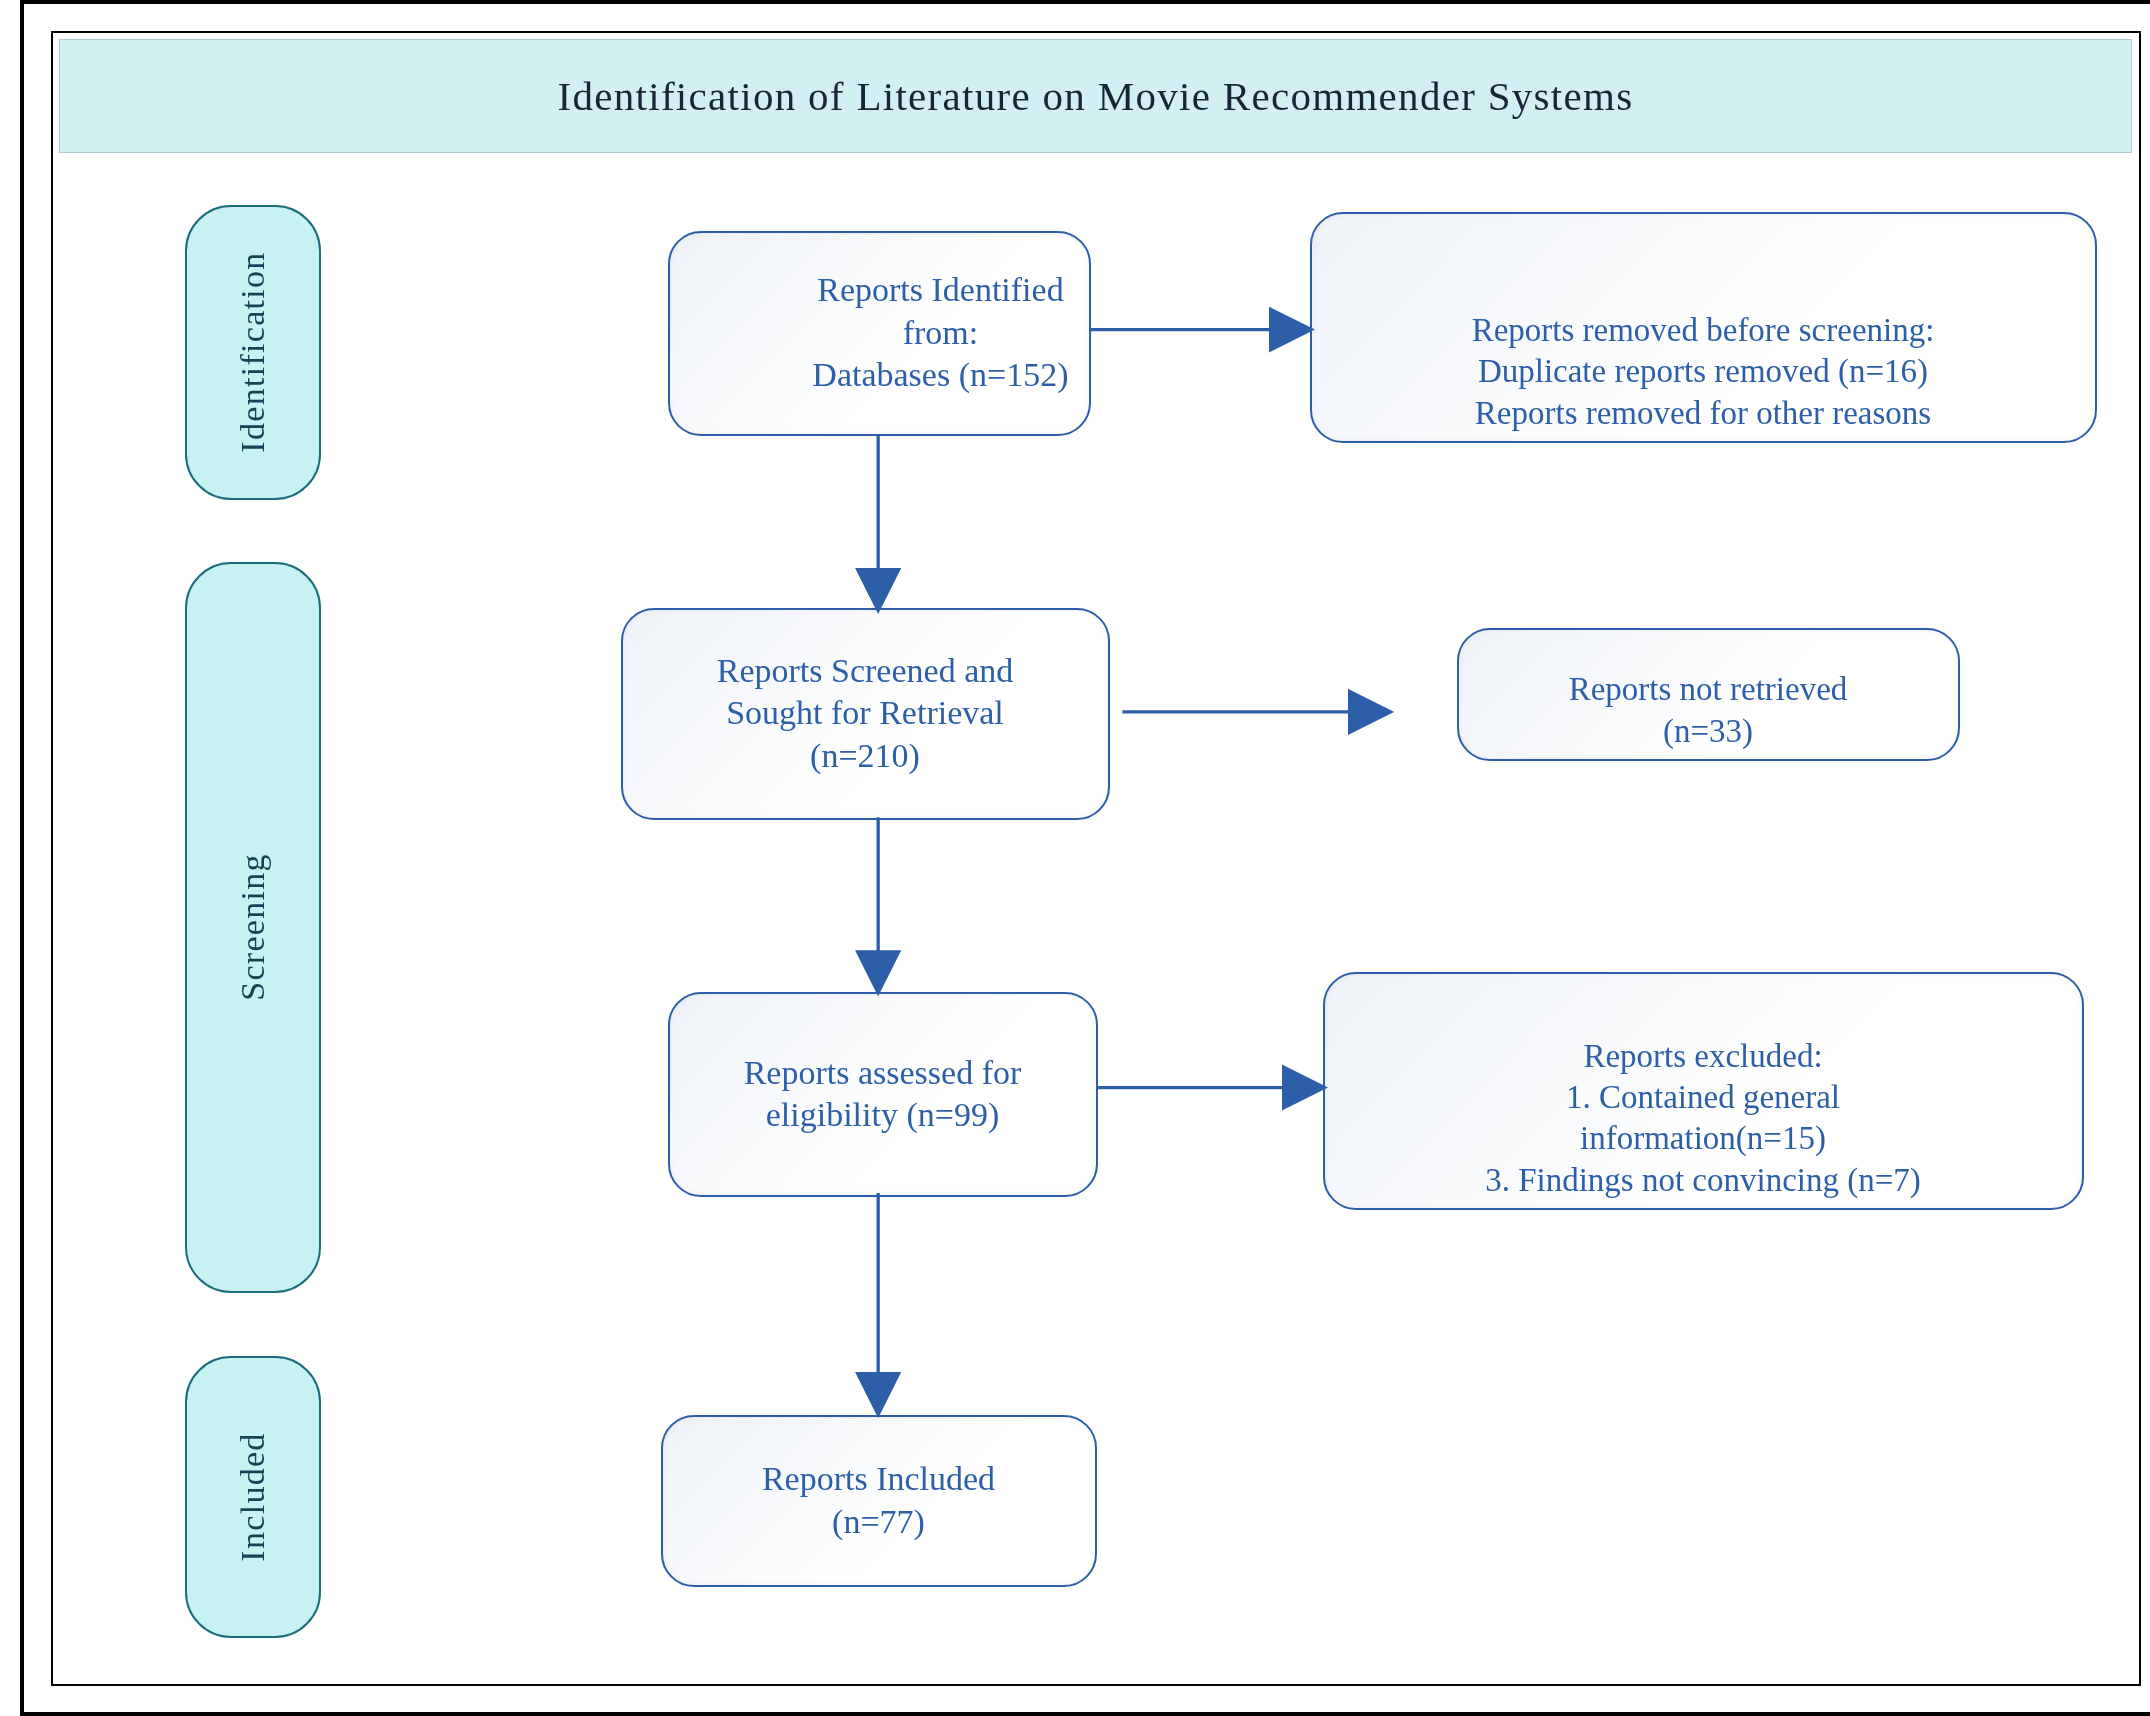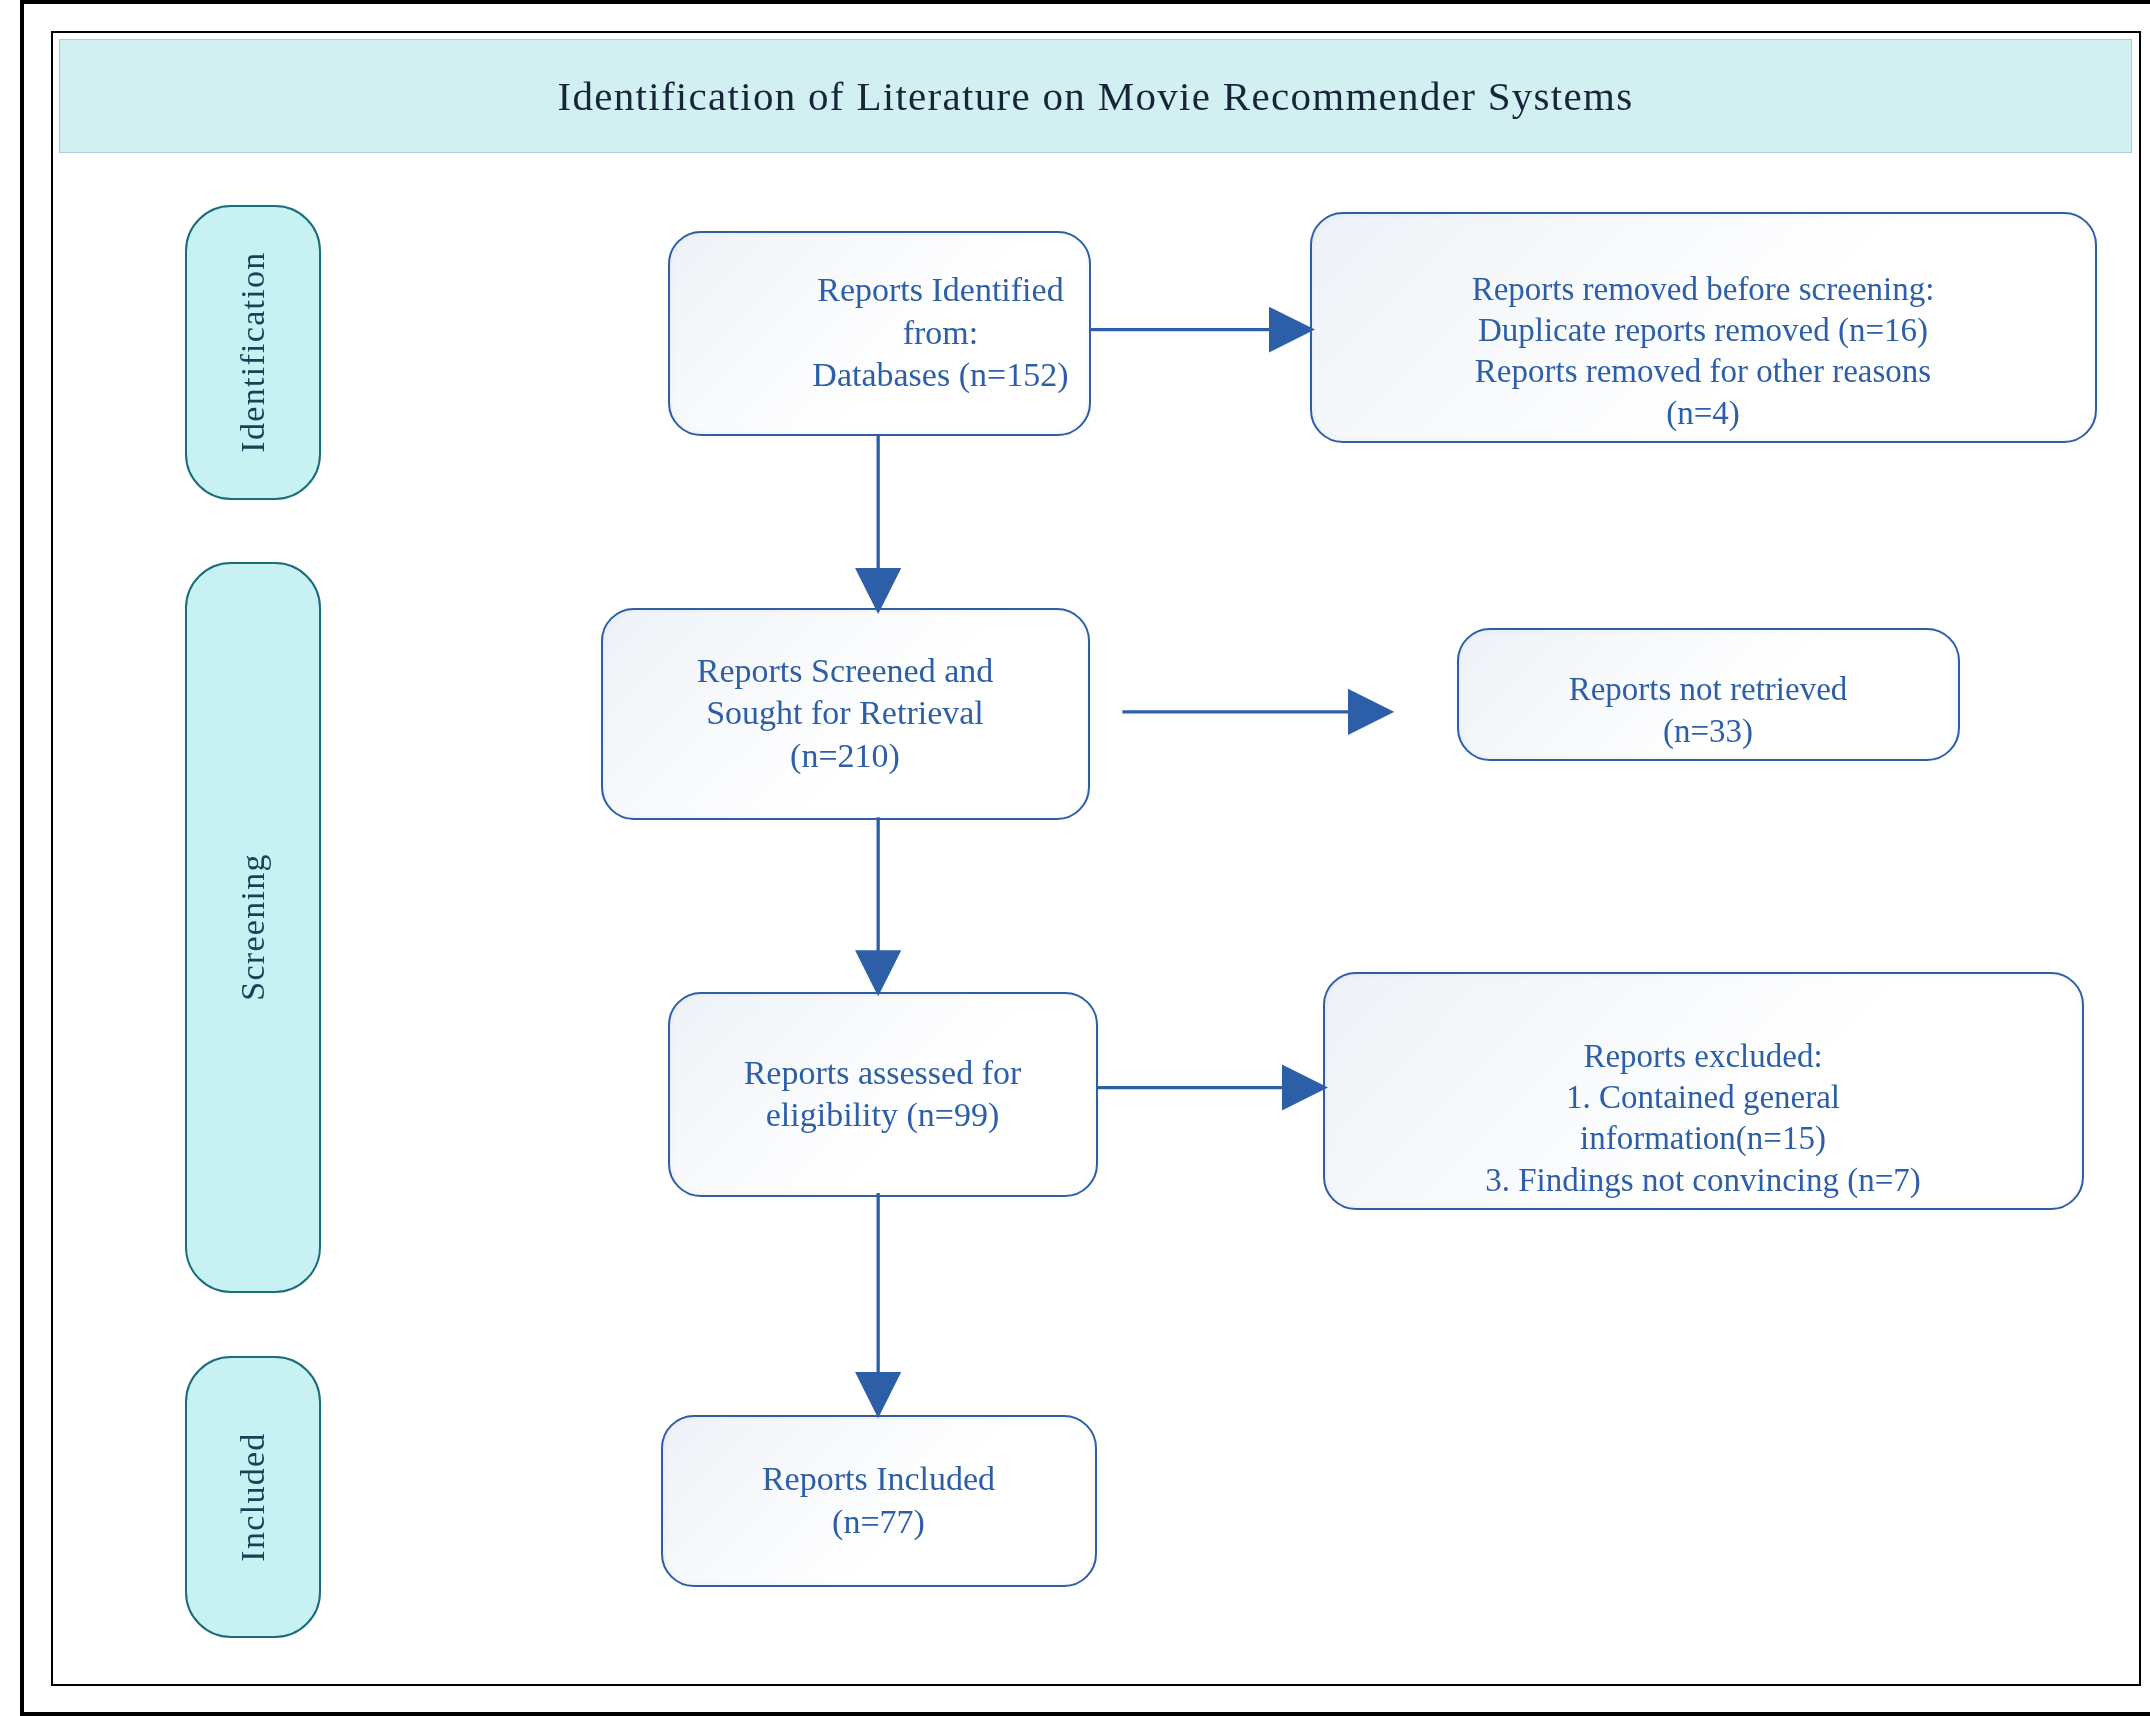--- a/index.html
+++ b/index.html
@@ -110,21 +110,21 @@
     </div>
 
     <div class="flow-box" style="left:615px; top:198px; width:423px; height:205px;justify-content:flex-end;">
       <div>
         <div>Reports Identified</div>
         <div>from:</div>
         <div>Databases (n=152)</div>
       </div>
     </div>
 
-    <div class="flow-box" style="left:548px; top:575px; width:489px; height:212px;">
+    <div class="flow-box" style="left:568px; top:575px; width:489px; height:212px;">
       <div>
         <div>Reports Screened and</div>
         <div>Sought for Retrieval</div>
         <div>(n=210)</div>
       </div>
     </div>
 
     <div class="flow-box" style="left:615px; top:959px; width:430px; height:205px;">
       <div>
         <div>Reports assessed for</div>
@@ -137,21 +137,20 @@
         <div>Reports Included</div>
         <div>(n=77)</div>
       </div>
     </div>
 
     <div class="flow-box side" style="left:1257px; top:179px; width:787px; height:231px;">
       <div>
         <div>Reports removed before screening:</div>
         <div>Duplicate reports removed (n=16)</div>
         <div>Reports removed for other reasons</div>
-        <div>(n=4)</div>
       </div>
     </div>
 
     <div class="flow-box side" style="left:1404px; top:595px; width:503px; height:133px;">
       <div>
         <div>Reports not retrieved</div>
         <div>(n=33)</div>
       </div>
     </div>
 

